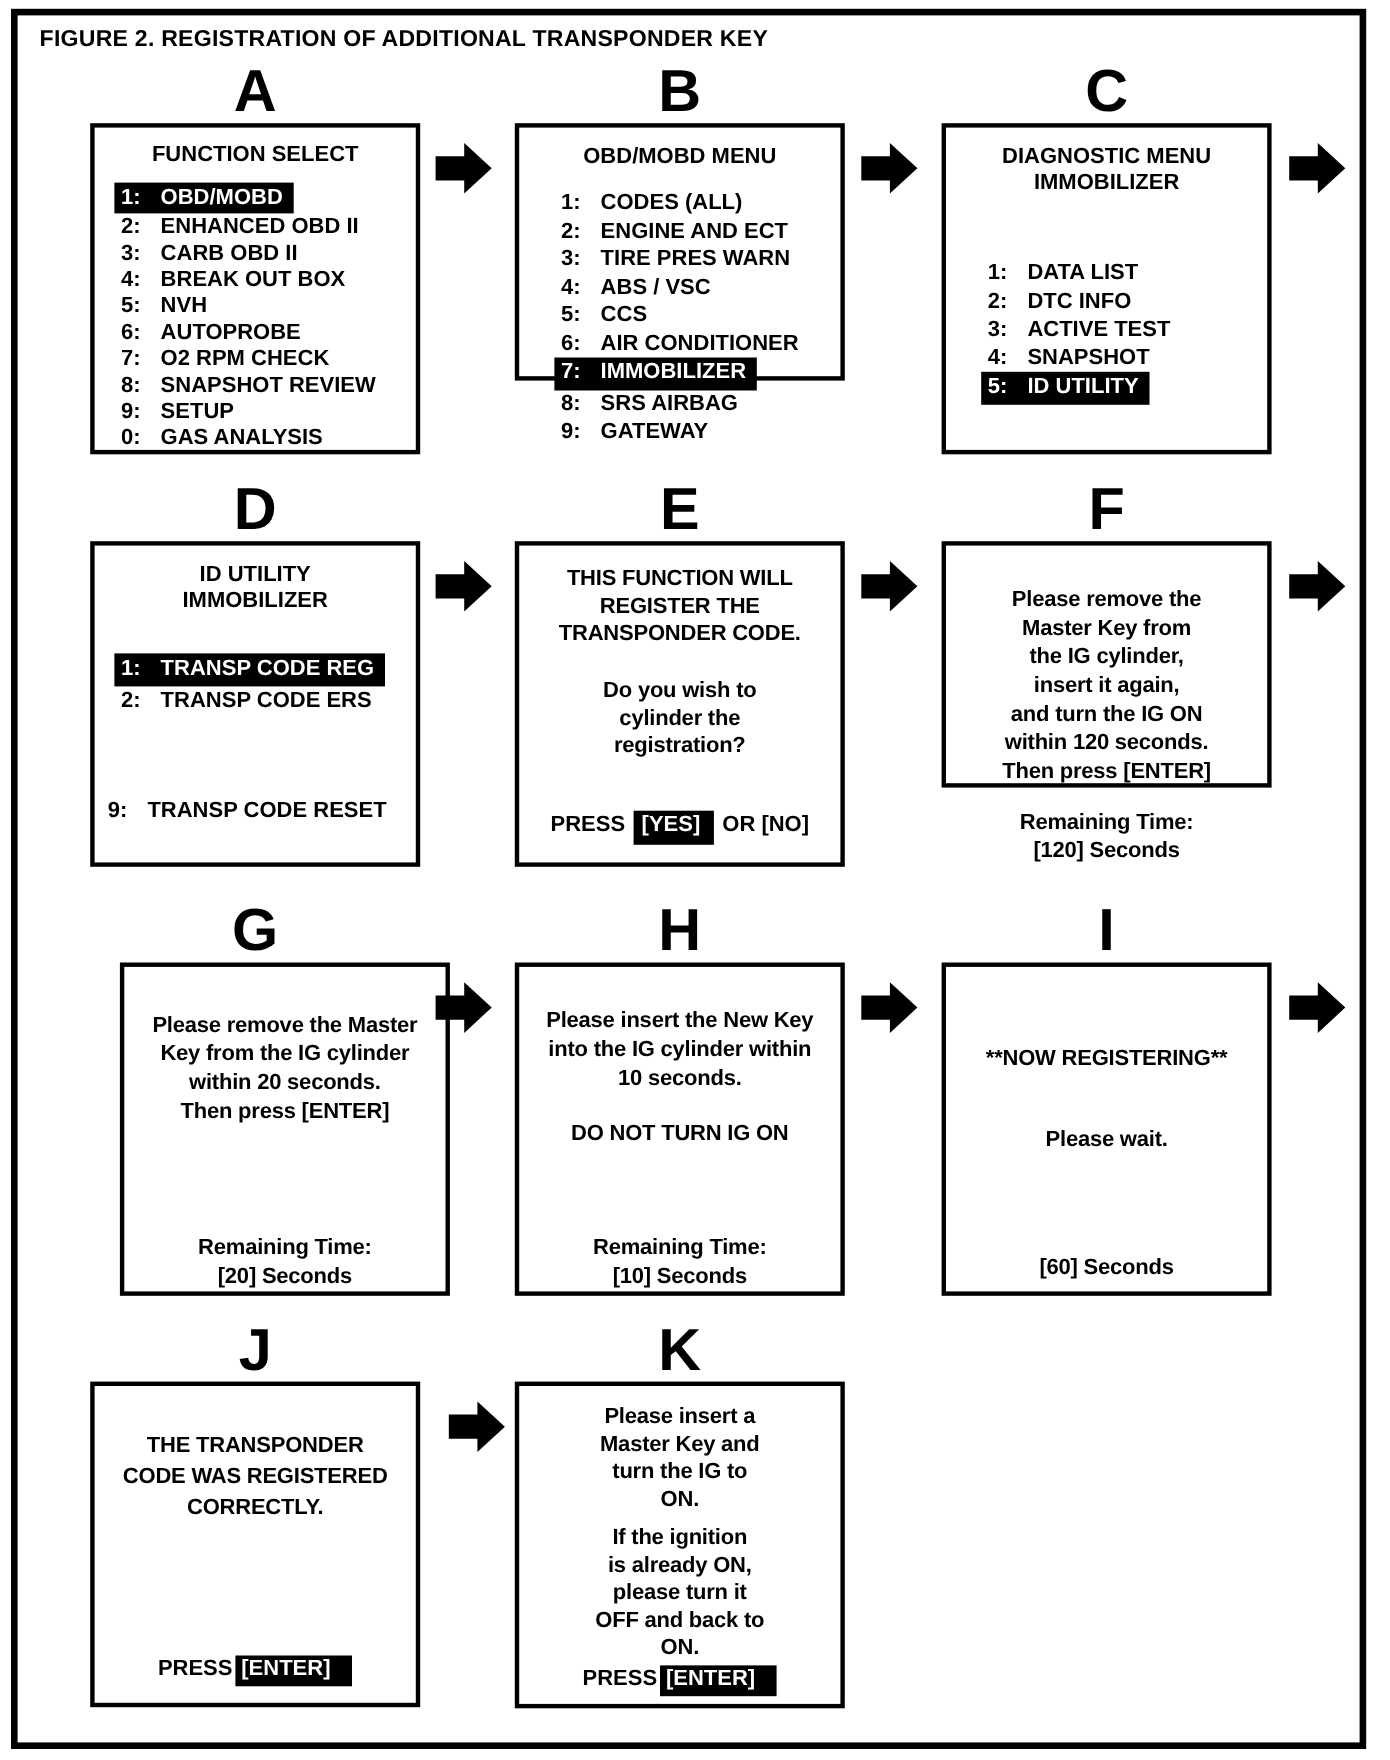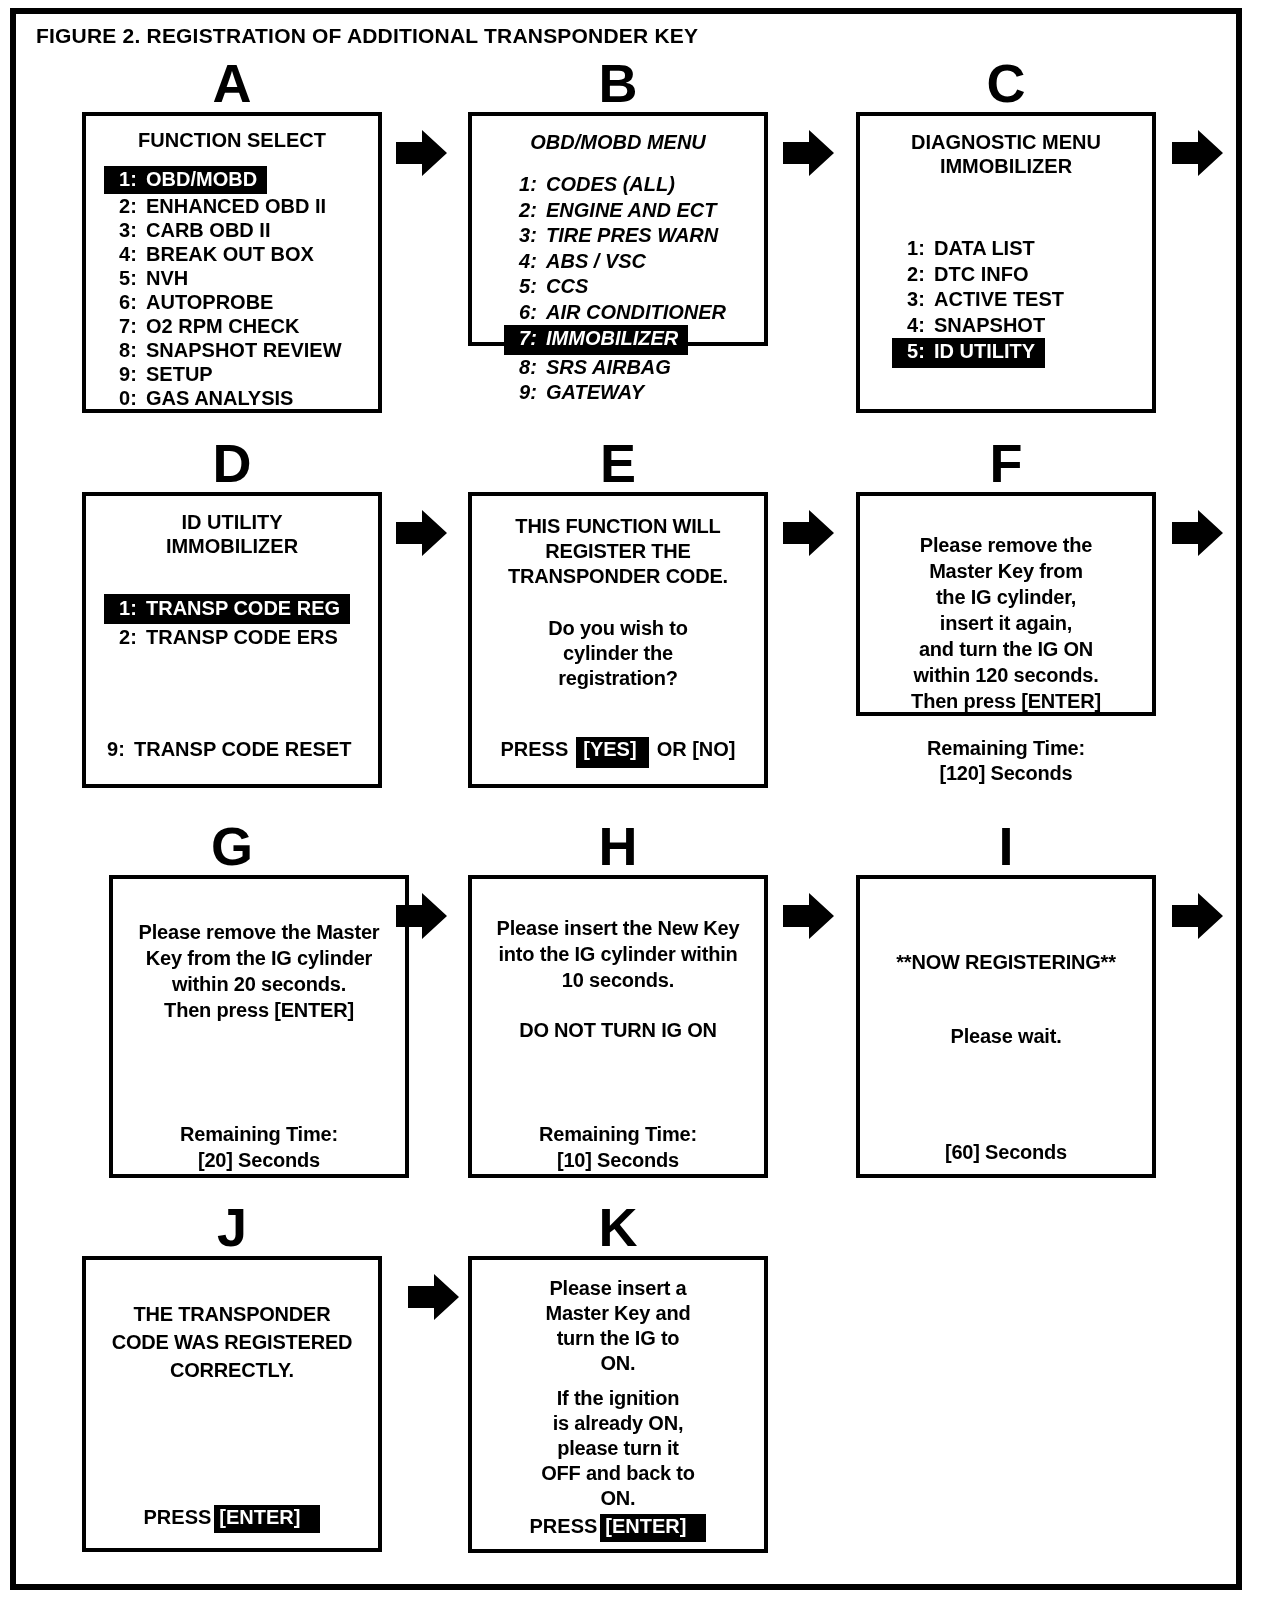--- a/index.html
+++ b/index.html
@@ -5,41 +5,41 @@
   html,body{margin:0;padding:0;background:#ffffff;width:1264px;height:1600px;overflow:hidden;}
   body{font-family:"Liberation Sans","DejaVu Sans",sans-serif;font-weight:bold;color:#000;}
   .stage{position:absolute;left:0;top:0;width:1264px;height:1600px;background:#fff;}
   .frame{position:absolute;left:10px;top:8px;width:1232px;height:1582px;border:6px solid #000;box-sizing:border-box;}
   .fig-title{position:absolute;left:36px;top:24px;font-size:21px;font-weight:bold;letter-spacing:.2px;white-space:nowrap;}
   .letter{position:absolute;width:300px;text-align:center;font-size:54px;line-height:54px;font-weight:bold;}
   .panel{position:absolute;width:300px;border:4px solid #000;box-sizing:border-box;background:#fff;font-size:20px;}
   .pt{position:absolute;left:0;right:0;text-align:center;font-weight:bold;line-height:24px;white-space:nowrap;}
   .plist{position:absolute;left:0;right:0;}
   .mrow{white-space:nowrap;}
-  .mi{display:inline-block;text-align:center;}
+  .mi{display:inline-block;}
   .num{display:inline-block;min-width:36px;}
   .hl{background:#000;color:#fff;padding:1px 10px 3px 6px;margin-left:-6px;}
   .cblock{position:absolute;left:0;right:0;text-align:center;font-weight:bold;}
   .line{white-space:nowrap;letter-spacing:-0.2px;}
   .press{position:absolute;left:0;right:0;text-align:center;white-space:nowrap;}
   .key-yes{background:#000;color:#fff;padding:1px 12px 8px 7px;margin-left:8px;}
   .suffix-gap{margin-left:8px;}
   .key-enter{background:#000;color:#fff;padding:1px 20px 5px 5px;margin-left:3px;}
   .arrow{position:absolute;width:56px;height:54px;}
   .arrow svg{display:block;width:100%;height:100%;}
 
   
   #lt-a{left:82px;top:56px;} #lt-b{left:468px;top:56px;} #lt-c{left:856px;top:56px;}
   #lt-d{left:82px;top:436px;} #lt-e{left:468px;top:436px;} #lt-f{left:856px;top:436px;}
   #lt-g{left:82px;top:819px;} #lt-h{left:468px;top:819px;} #lt-i{left:856px;top:819px;}
   #lt-j{left:82px;top:1200px;} #lt-k{left:468px;top:1200px;}
 
   
   #box-a{left:82px;top:112px;height:301px;}
-  #box-b{left:468px;top:112px;height:234px;font-style:italic;}
+  #box-b{left:468px;top:112px;height:234px;}
   #box-c{left:856px;top:112px;height:301px;}
   #box-d{left:82px;top:492px;height:296px;}
   #box-e{left:468px;top:492px;height:296px;}
   #box-f{left:856px;top:492px;height:224px;}
   #box-g{left:82px;top:875px;height:303px;margin-left:27px;}
   #box-h{left:468px;top:875px;height:303px;}
   #box-i{left:856px;top:875px;height:303px;}
   #box-j{left:82px;top:1256px;height:296px;}
   #box-k{left:468px;top:1256px;height:297px;}
 
@@ -47,21 +47,21 @@
   #ar-1{left:394px;top:126px;} #ar-2{left:781px;top:126px;} #ar-3{left:1170px;top:126px;}
   #ar-4{left:394px;top:506px;} #ar-5{left:781px;top:506px;} #ar-6{left:1170px;top:506px;}
   #ar-7{left:394px;top:889px;} #ar-8{left:781px;top:889px;} #ar-9{left:1170px;top:889px;}
   #ar-10{left:406px;top:1270px;}
 
   
   .t-a{top:12px;} .l-a{top:50px;line-height:24px;padding-left:24px;}
   .t-b{top:14px;} .l-b{top:56px;line-height:25.5px;padding-left:38px;}
   .t-c{top:14px;} .l-c{top:120px;line-height:25.5px;padding-left:38px;}
   .t-d{top:14px;} .l-d{top:98px;line-height:26px;padding-left:24px;}
-  .l-d9{top:240px;line-height:26px;padding-left:12px;}
+  .l-d9{top:228px;line-height:26px;padding-left:12px;}
   .e-1{top:18px;line-height:25px;} .e-2{top:120px;line-height:25px;} .e-p{top:242px;}
   .f-1{top:36px;line-height:26px;} .f-2{top:240px;line-height:25px;}
   .g-1{top:40px;line-height:26px;} .g-2{top:242px;line-height:26px;}
   .h-1{top:36px;line-height:26px;} .h-2{top:140px;} .h-3{top:242px;line-height:26px;}
   .i-1{top:72px;} .i-2{top:146px;} .i-3{top:262px;}
   .j-1{top:40px;line-height:28px;} .j-p{top:246px;}
   .k-1{top:16px;line-height:25px;} .k-2{top:126px;line-height:25px;} .k-p{top:255px;}
 </style>
 </head>
 <body>

